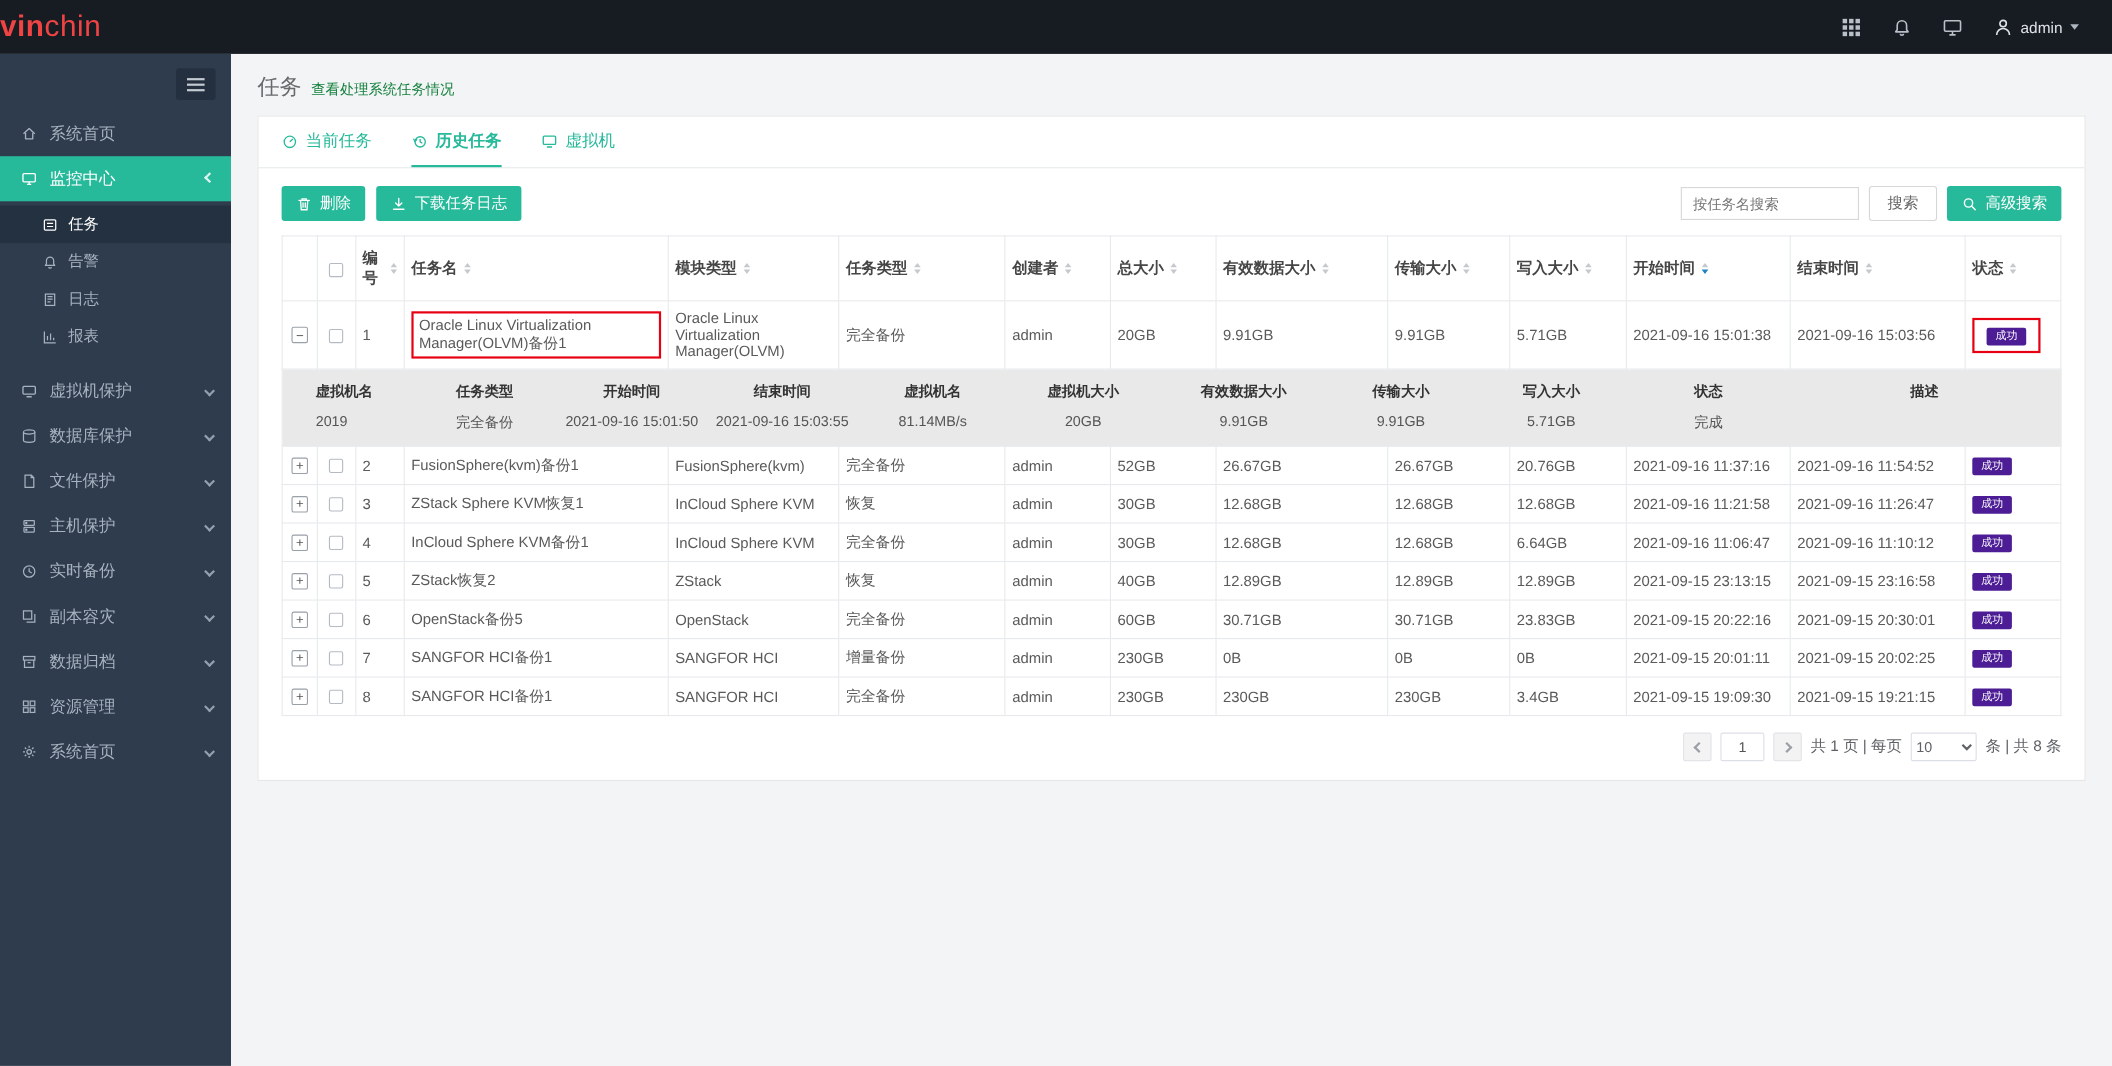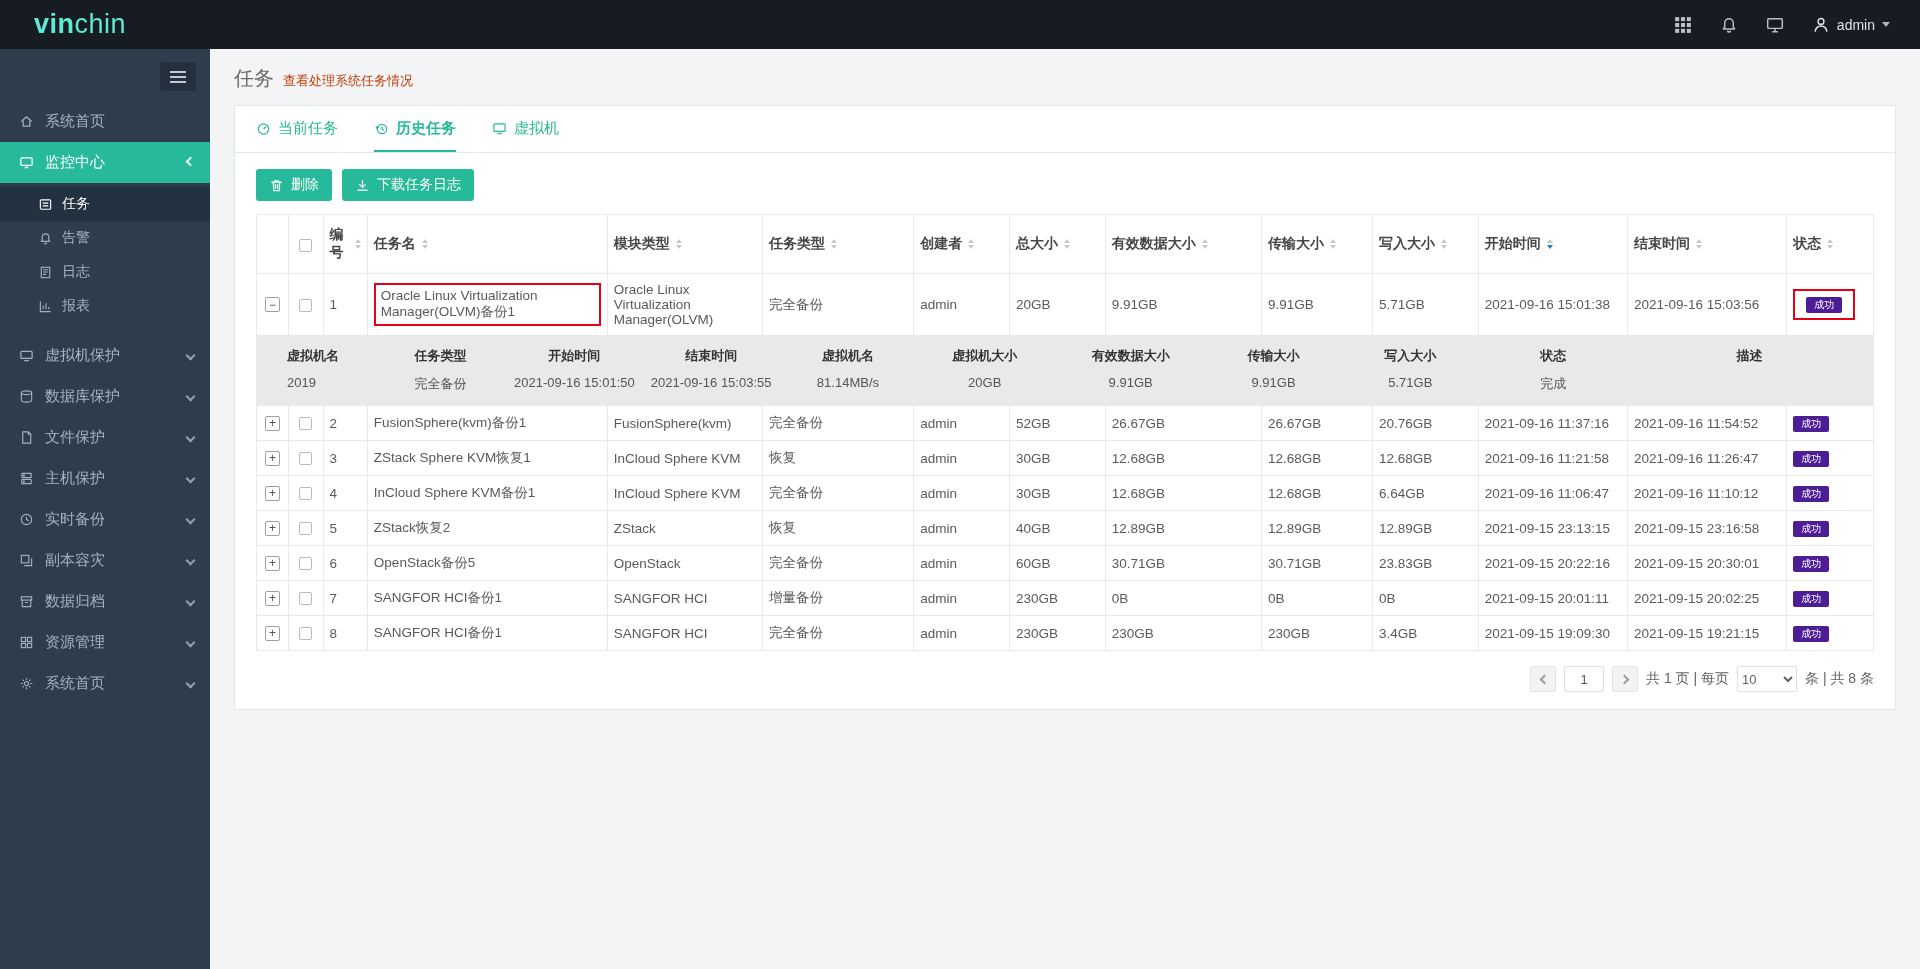--- a/index.html
+++ b/index.html
@@ -1,21 +1,21 @@
 <!DOCTYPE html>
 <html><head>
 <meta charset="utf-8">
 <style>
   * { margin:0; padding:0; box-sizing:border-box; }
   html,body { width:1920px; height:969px; font-family:"Liberation Sans","DejaVu Sans",sans-serif; background:#f3f4f6; overflow:hidden; }
   body { position:relative; }
 
   
   .topbar { position:absolute; top:0; left:0; width:1920px; height:49px; background:#171b22; display:flex; align-items:center; z-index:20; }
-  .logo { width:210px; padding-left:34px; font-size:27px; color:#5eead4; letter-spacing:.5px; }
+  .logo { width:210px; font-size:27px; color:#ef4444; letter-spacing:.5px; }
   .logo .vin { font-weight:800; }
   .logo .chin { font-weight:400; }
   .topbar-right { margin-left:auto; display:flex; align-items:center; gap:28px; padding-right:30px; color:#b9c0c9; }
   .tb-icon { width:18px; height:18px; cursor:pointer; }
   .user-box { display:flex; align-items:center; gap:7px; cursor:pointer; color:#dfe3e8; font-size:14px; }
   .caret-down { width:0; height:0; border-left:4px solid transparent; border-right:4px solid transparent; border-top:5px solid #aeb6bf; }
 
   
   .sidebar { position:absolute; top:49px; left:0; width:210px; height:920px; background:#2e3c4e; z-index:10; }
   .sidebar-top { display:flex; justify-content:flex-end; padding:13px 14px 10px; }
@@ -30,21 +30,21 @@
   .chev.down { transform:rotate(45deg); margin-top:-3px; }
   .submenu { list-style:none; padding:4px 0 12px; }
   .sub-item { height:34px; display:flex; align-items:center; gap:9px; padding-left:38px; color:#a8b2bf; font-size:14px; cursor:pointer; }
   .sub-item.active { background:#233140; color:#fff; }
   .ic { width:15px; height:15px; flex:none; }
 
   
   .main { position:absolute; left:210px; top:49px; width:1710px; height:920px; }
   .page-header { padding:16px 0 0 24px; }
   .page-title { font-size:20px; color:#676a6c; }
-  .page-subtitle { font-size:13px; color:#c2410c; margin-left:9px; }
+  .page-subtitle { font-size:13px; color:#15803d; margin-left:9px; }
   .card { margin:13px 24px 0; background:#fff; border:1px solid #e6e6e6; }
 
   
   .tabs { display:flex; gap:36px; padding:0 21px; height:47px; align-items:stretch; border-bottom:1px solid #e7eaec; }
   .tab { display:flex; align-items:center; gap:7px; color:#26b99a; font-size:15px; cursor:pointer; border-bottom:2px solid transparent; }
   .tab.active { border-bottom-color:#26b99a; font-weight:700; }
 
   
   .toolbar { display:flex; align-items:center; padding:16px 21px 13px; }
   .btn-teal { background:#26b99a; color:#fff; border:none; height:32px; padding:0 13px; font-size:14px; border-radius:3px; display:inline-flex; align-items:center; gap:7px; cursor:pointer; font-family:inherit; }
@@ -296,20 +296,31 @@
             <path d="M6.9 7 V11 M9.1 7 V11"></path>
           </svg>
         <span>删除</span>
       </button>
       <button class="btn-teal">
         <svg class="ic" viewBox="0 0 16 16" fill="none" stroke="currentColor" stroke-width="1.3" stroke-linecap="round" stroke-linejoin="round">
             <path d="M8 2.5 V9.5 M5 7 L8 10 L11 7 M3 13 H13"></path>
           </svg>
         <span>下载任务日志</span>
       </button>
+      <div class="toolbar-right">
+        <input class="search-input" type="text" placeholder="按任务名搜索" style="">
+        <button class="btn-plain">搜索</button>
+        <button class="btn-teal">
+          <svg class="ic" viewBox="0 0 16 16" fill="none" stroke="currentColor" stroke-width="1.4" stroke-linecap="round">
+              <circle cx="7" cy="7" r="4"></circle>
+              <path d="M10.2 10.2 L13.5 13.5"></path>
+            </svg>
+          <span>高级搜索</span>
+        </button>
+      </div>
     </div>
 
     <table class="task-table">
       <colgroup>
         <col style="width:32px">
           <col style="width:34px">
           <col style="width:44px">
           <col style="width:238px">
           <col style="width:154px">
           <col style="width:150px">

